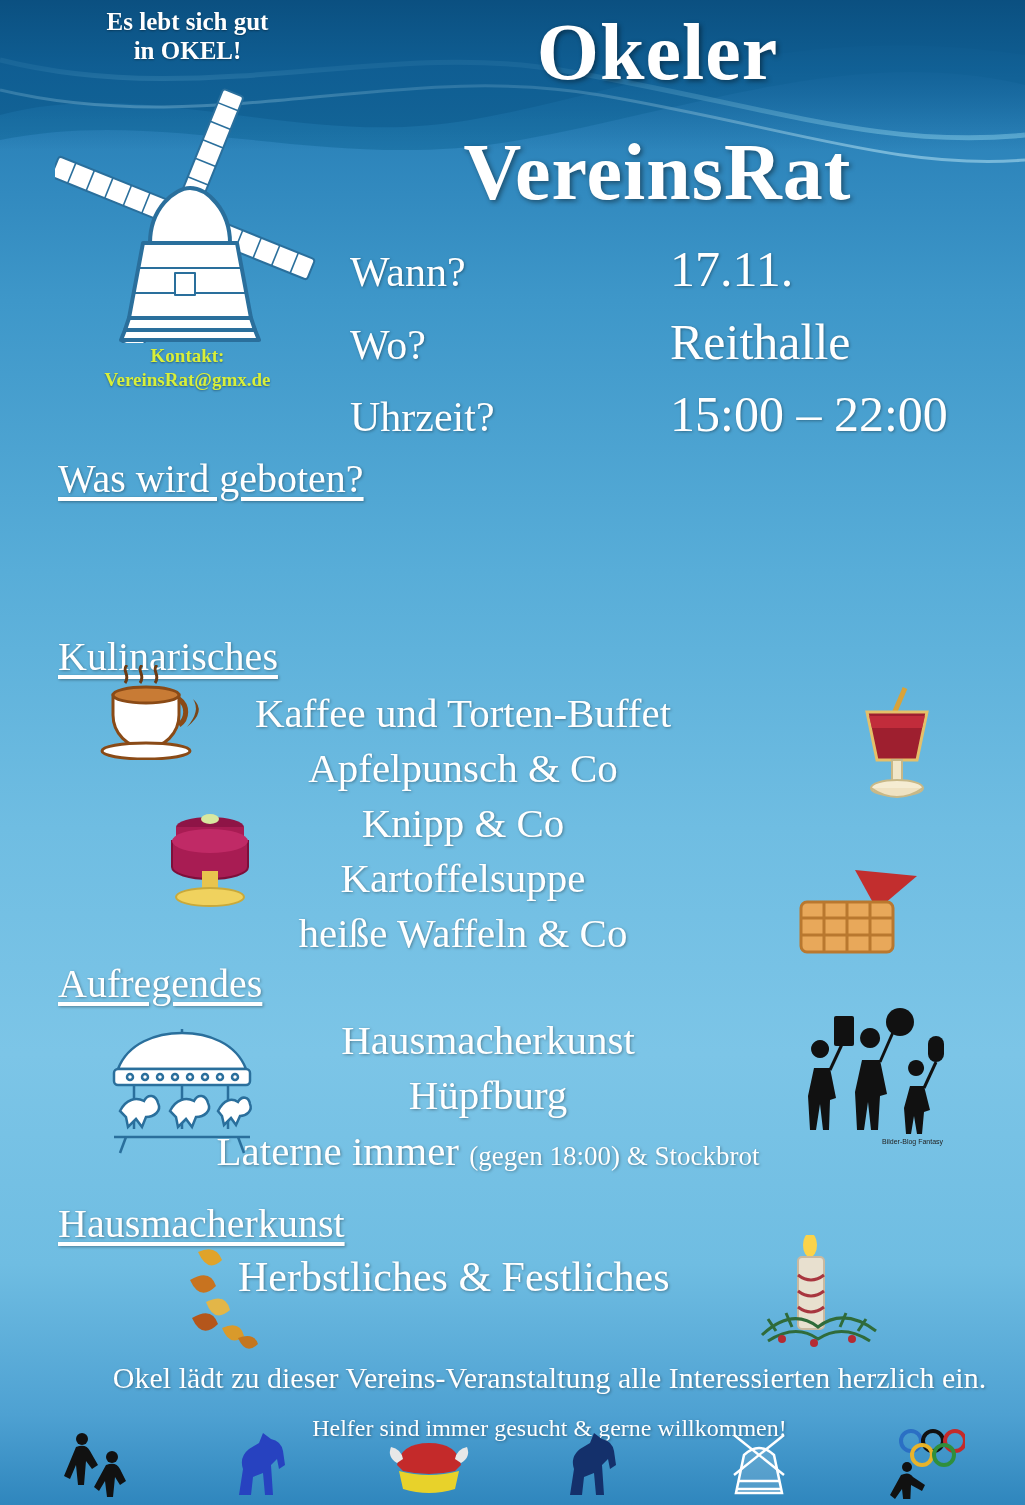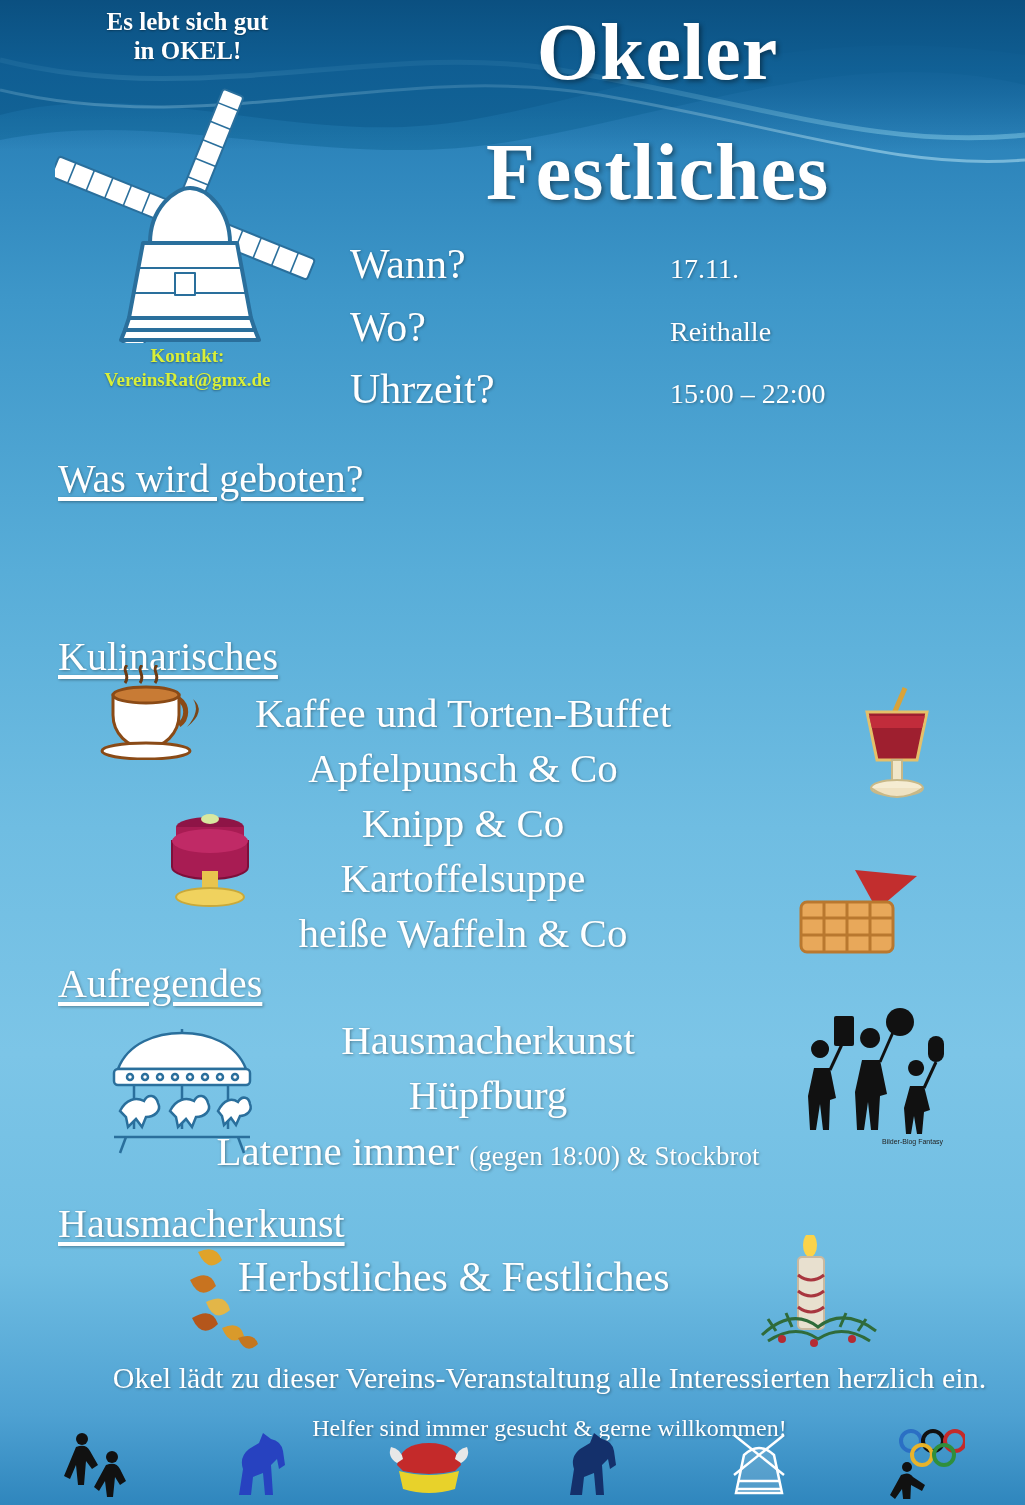--- a/index.html
+++ b/index.html
@@ -111,21 +111,21 @@
     align-items: baseline;
     margin-bottom: 10px;
   }
   .fact-q {
     width: 320px;
     font-size: 42px;
     line-height: 1.25;
     text-shadow: 1px 1px 3px rgba(0,0,0,0.35);
   }
   .fact-a {
-    font-size: 28px;
+    font-size: 50px;
     line-height: 1.25;
     text-shadow: 1px 1px 3px rgba(0,0,0,0.35);
   }
 
   
   .section-head {
     font-size: 40px;
     text-decoration: underline;
     text-underline-offset: 5px;
     text-shadow: 1px 1px 3px rgba(0,0,0,0.35);
@@ -306,21 +306,21 @@
           <rect x="120" y="205" width="20" height="22" fill="#ffffff" stroke="#2a6f9c" stroke-width="2"></rect>
         </g>
       </svg>
     </div>
     <div class="contact">Kontakt:</div>
     <div class="contact">VereinsRat@gmx.de</div>
   </div>
 
   <div class="title-wrap">
     <div class="title-line1">Okeler</div>
-    <div class="title-line2">Festliches</div>
+    <div class="title-line2">VereinsRat</div>
   </div>
 
   <div class="facts">
     <div class="fact-row">
       <div class="fact-q">Wann?</div>
       <div class="fact-a">17.11.</div>
     </div>
     <div class="fact-row">
       <div class="fact-q">Wo?</div>
       <div class="fact-a">Reithalle</div>

